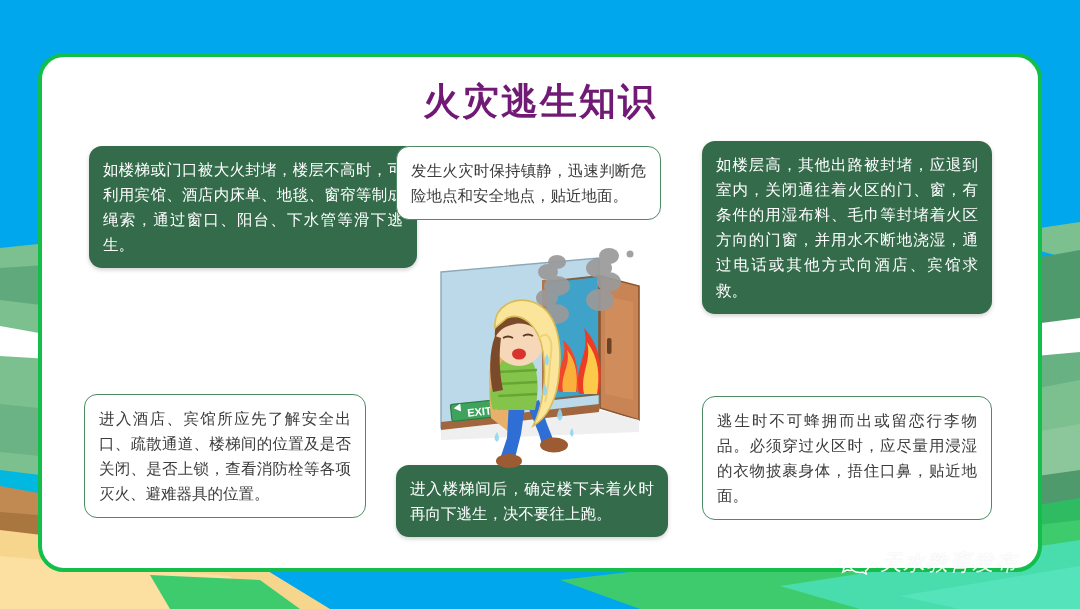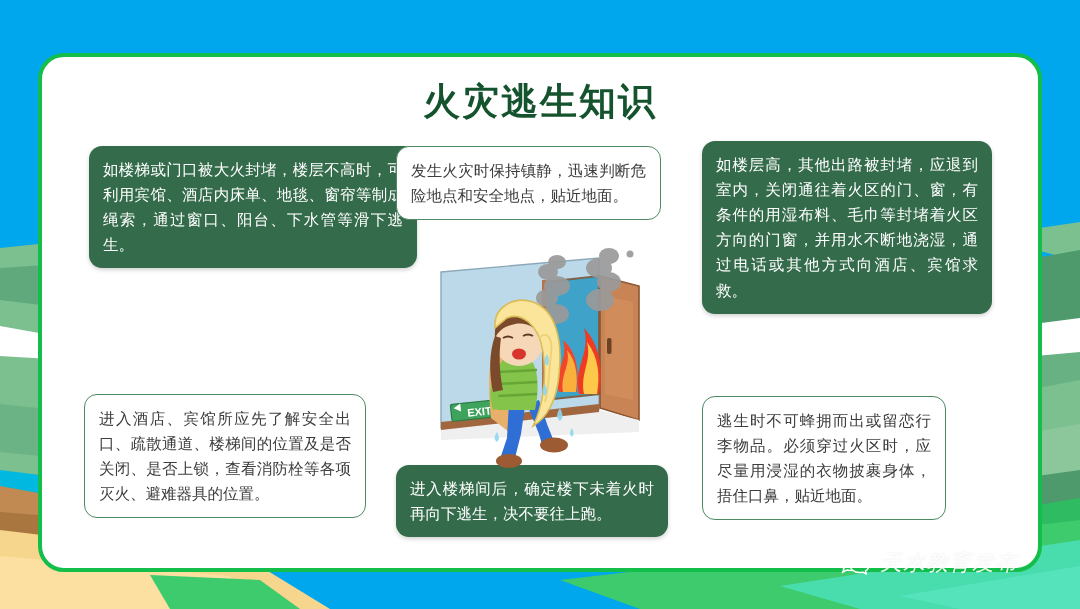--- a/index.html
+++ b/index.html
@@ -31,21 +31,21 @@
   }
 
   
   #title {
     position: absolute;
     left: 0; top: 24px;
     width: 100%;
     text-align: center;
     font-size: 37px;
     font-weight: bold;
-    color: #14532d;
+    color: #701a75;
     letter-spacing: 2px;
     line-height: 1.15;
   }
 
   
   .box {
     position: absolute;
     border-radius: 13px;
     line-height: 1.62;
     font-size: 15.5px;
@@ -62,21 +62,21 @@
     background: #FFFFFF;
     color: #3C3C3C;
     border: 1.6px solid #4E8A63;
   }
 
   #box-tl { left: 47px;  top: 89px;  width: 328px; }
   #box-tc { left: 354px; top: 89px;  width: 265px; }
   #box-tr { left: 660px; top: 84px;  width: 290px; }
   #box-bl { left: 42px;  top: 337px; width: 282px; }
   #box-bc { left: 354px; top: 408px; width: 272px; }
-  #box-br { left: 660px; top: 339px; width: 244px; }
+  #box-br { left: 660px; top: 339px; width: 290px; }
 
   
   #illustration {
     position: absolute;
     left: 385px; top: 185px;
     width: 250px; height: 232px;
   }
 
   
   #watermark {

